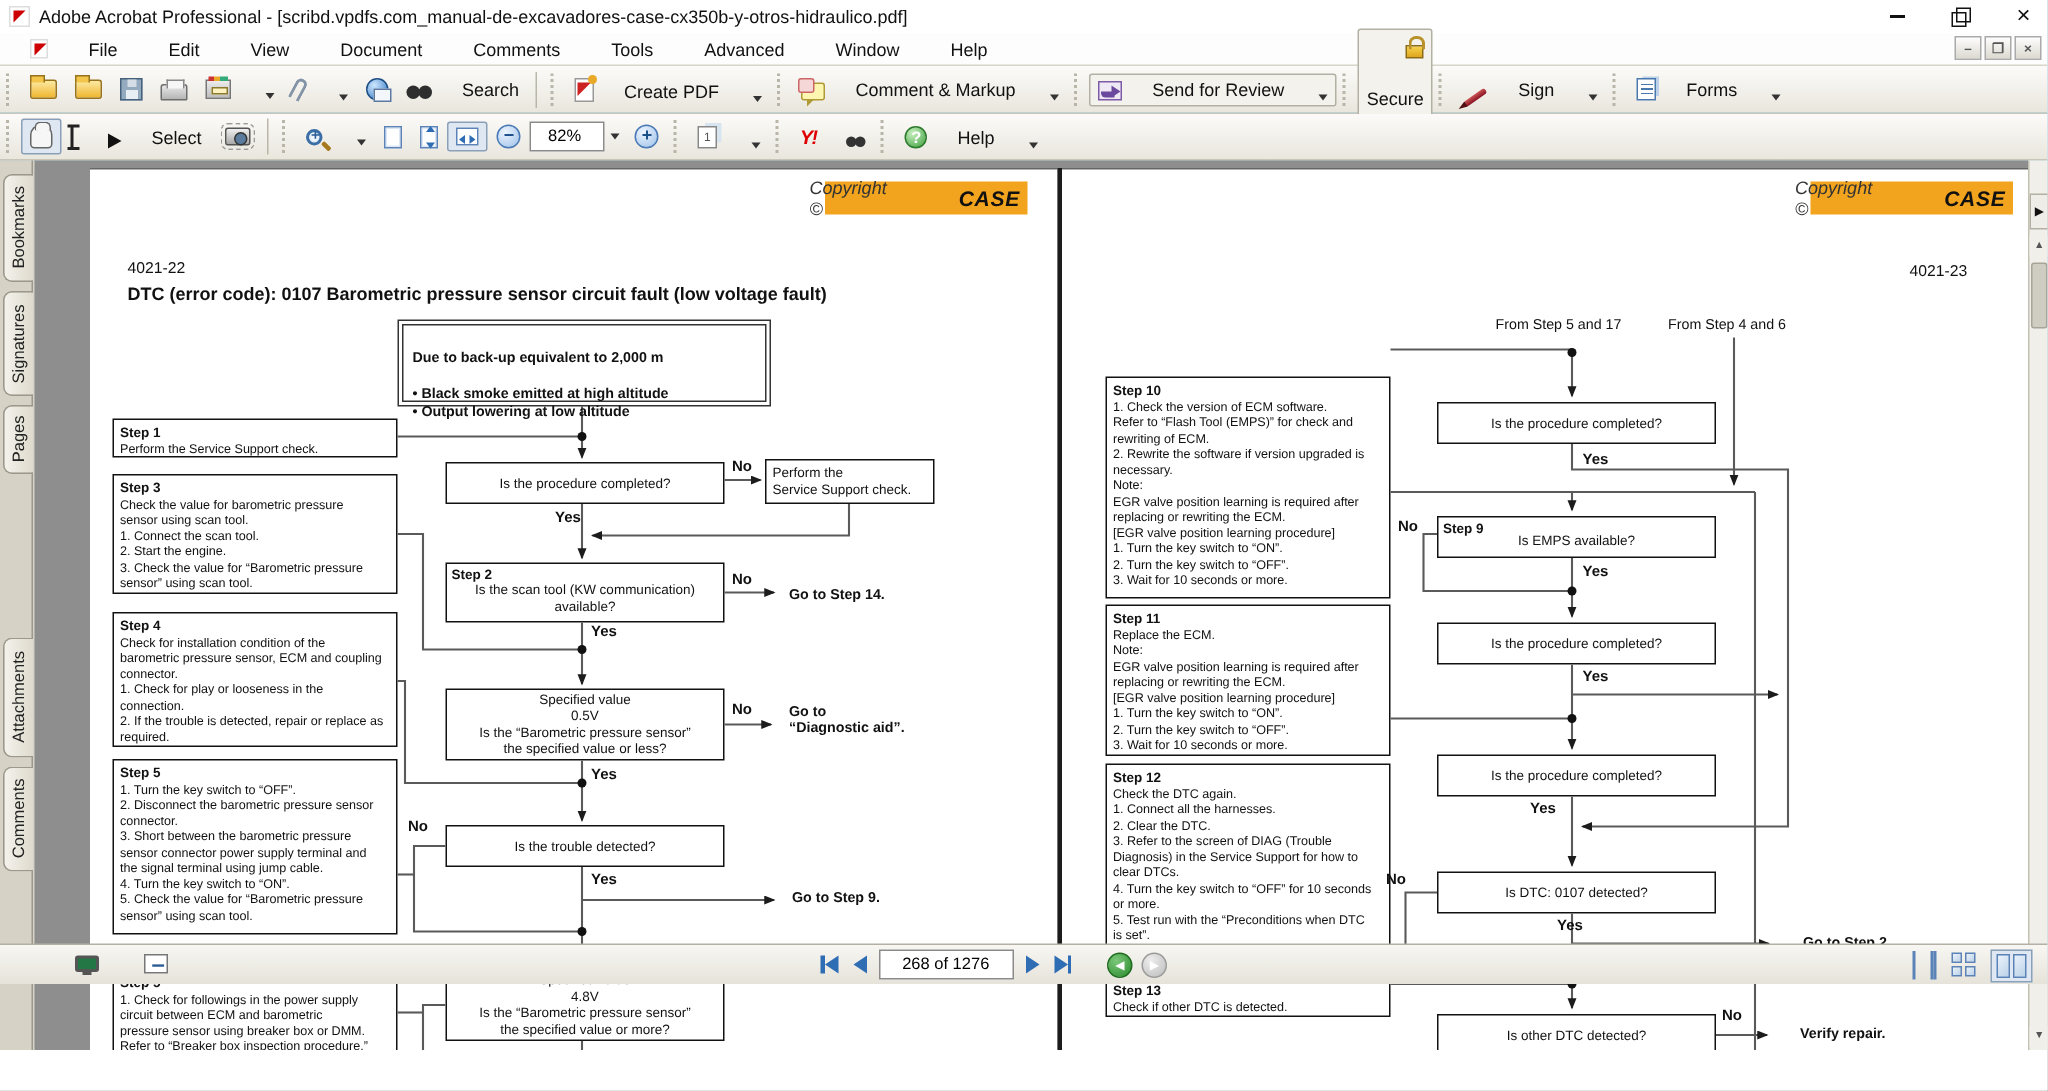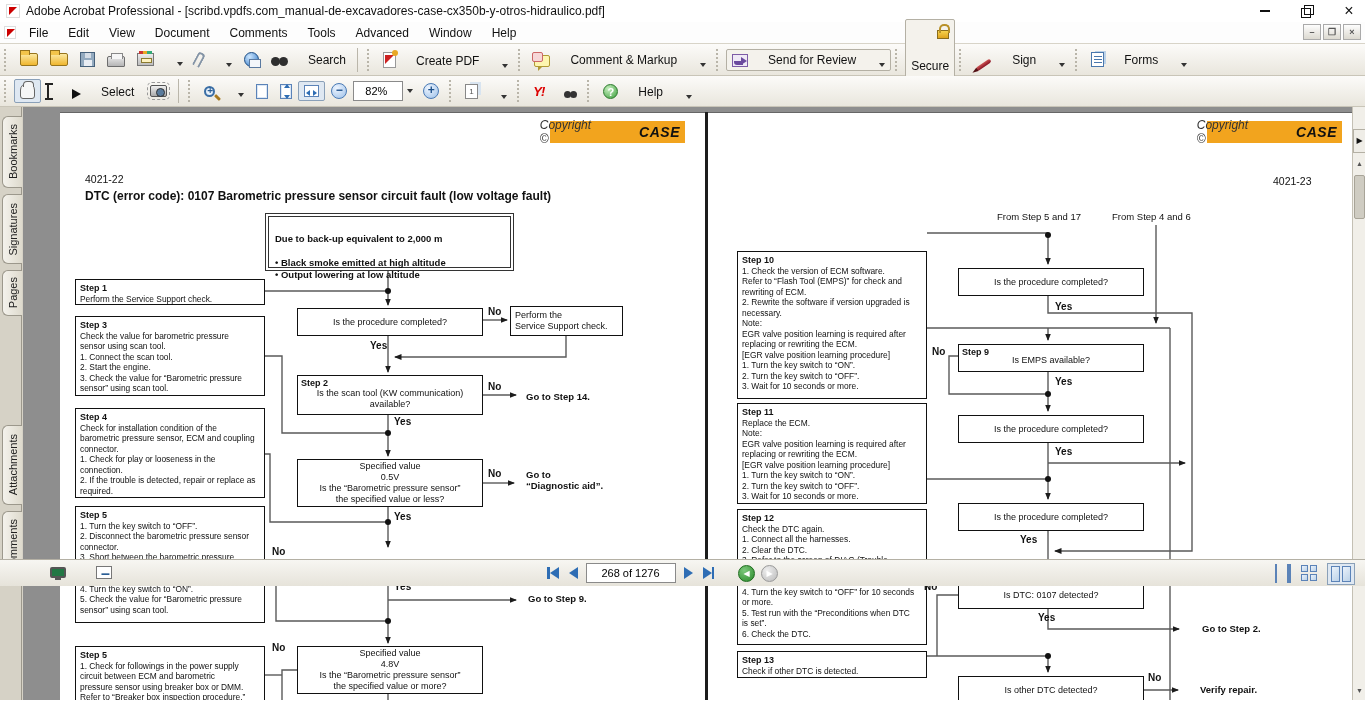--- a/index.html
+++ b/index.html
@@ -1,32 +1,32 @@
 <!DOCTYPE html>
 <html><head>
 <meta charset="utf-8">
 <style>
   * { margin:0; padding:0; box-sizing:border-box; }
   html,body { width:1365px; height:727px; overflow:hidden; font-family:"Liberation Sans", sans-serif; background:#fff; }
-  #app { position:relative; width:1365px; height:586px; background:#7dd3fc; }
+  #app { position:relative; width:1365px; height:656px; background:#7dd3fc; }
 
   
   #titlebar { position:absolute; top:0; left:0; width:100%; height:22px; background:#fff; display:flex; align-items:center; padding-left:6px; }
   #titlebar .title { font-size:12px; color:#111; margin-left:6px; white-space:nowrap; }
   .appicon { width:14px; height:14px; position:relative; background:#fff; border:1px solid #ddd; }
   .appicon:before { content:""; position:absolute; left:2px; top:2px; border-left:8px solid #c00; border-bottom:8px solid transparent; }
   .winbtns { position:absolute; right:8px; top:0; height:22px; display:flex; align-items:center; gap:26px; }
   .wb { width:16px; height:16px; display:flex; align-items:center; justify-content:center; color:#111; font-size:13px; cursor:default; }
   .wb-min:before { content:""; width:10px; height:1.6px; background:#111; display:block; }
   .wb-rest { position:relative; }
   .wb-rest:before { content:""; position:absolute; width:8px; height:8px; border:1.2px solid #111; left:2px; top:5px; background:#fff; }
   .wb-rest:after { content:""; position:absolute; width:8px; height:8px; border:1.2px solid #111; left:5px; top:2px; }
 
   
-  #menubar { position:absolute; top:22px; left:0; width:100%; height:22px; background:#fdfdfd; border-bottom:1px solid #d8d4c8; display:flex; align-items:center; gap:2px; padding-left:4px; }
+  #menubar { position:absolute; top:22px; left:0; width:100%; height:22px; background:#fdfdfd; border-bottom:1px solid #d8d4c8; display:flex; align-items:center; gap:16px; padding-left:20px; }
   #menubar .mi { font-size:12px; color:#111; padding:2px 9px; }
   .mdibtns { position:absolute; right:4px; top:2px; display:flex; gap:2px; }
   .mdib { width:18px; height:16px; border:1px solid #aaa; background:linear-gradient(#fdfdfd,#dcd9d0); display:flex; align-items:center; justify-content:center; font-size:9px; color:#555; font-weight:bold; }
 
   
   .toolbar { position:absolute; left:0; width:100%; background:linear-gradient(#fcfbf9,#e9e6dd); border-bottom:1px solid #c9c5b8; display:flex; align-items:center; }
   #tb1 { top:44px; height:32px; }
   #tb2 { top:76px; height:31px; }
   .grip { width:5px; height:22px; margin:0 5px 0 4px; background:repeating-linear-gradient(to bottom,#b9b5a9 0 2px, transparent 2px 4px); background-size:2px 100%; background-repeat:repeat-y; }
   .sep { width:1px; height:24px; background:#bab6aa; margin:0 5px; }
@@ -432,20 +432,21 @@
 Service Support check.</span></div>
         <div class="fb" style="left:237px;top:262px;width:186px;height:40px;">
           <span class="corner">Step 2</span>
           <span style="margin-top:8px;">Is the scan tool (KW communication)
 available?</span>
         </div>
         <div class="fb" style="left:237px;top:346px;width:186px;height:48px;"><span>Specified value
 0.5V
 Is the “Barometric pressure sensor”
 the specified value or less?</span></div>
+        <div class="fb" style="left:237px;top:437px;width:186px;height:28px;"><span>Is the trouble detected?</span></div>
         <div class="fb" style="left:237px;top:533px;width:186px;height:48px;"><span>Specified value
 4.8V
 Is the “Barometric pressure sensor”
 the specified value or more?</span></div>
 
         <div class="flbl" style="left:428px;top:193px;">No</div>
         <div class="flbl" style="left:310px;top:227px;">Yes</div>
         <div class="flbl" style="left:428px;top:268px;">No</div>
         <div class="goto" style="left:466px;top:278px;">Go to Step 14.</div>
         <div class="flbl" style="left:334px;top:303px;">Yes</div>

